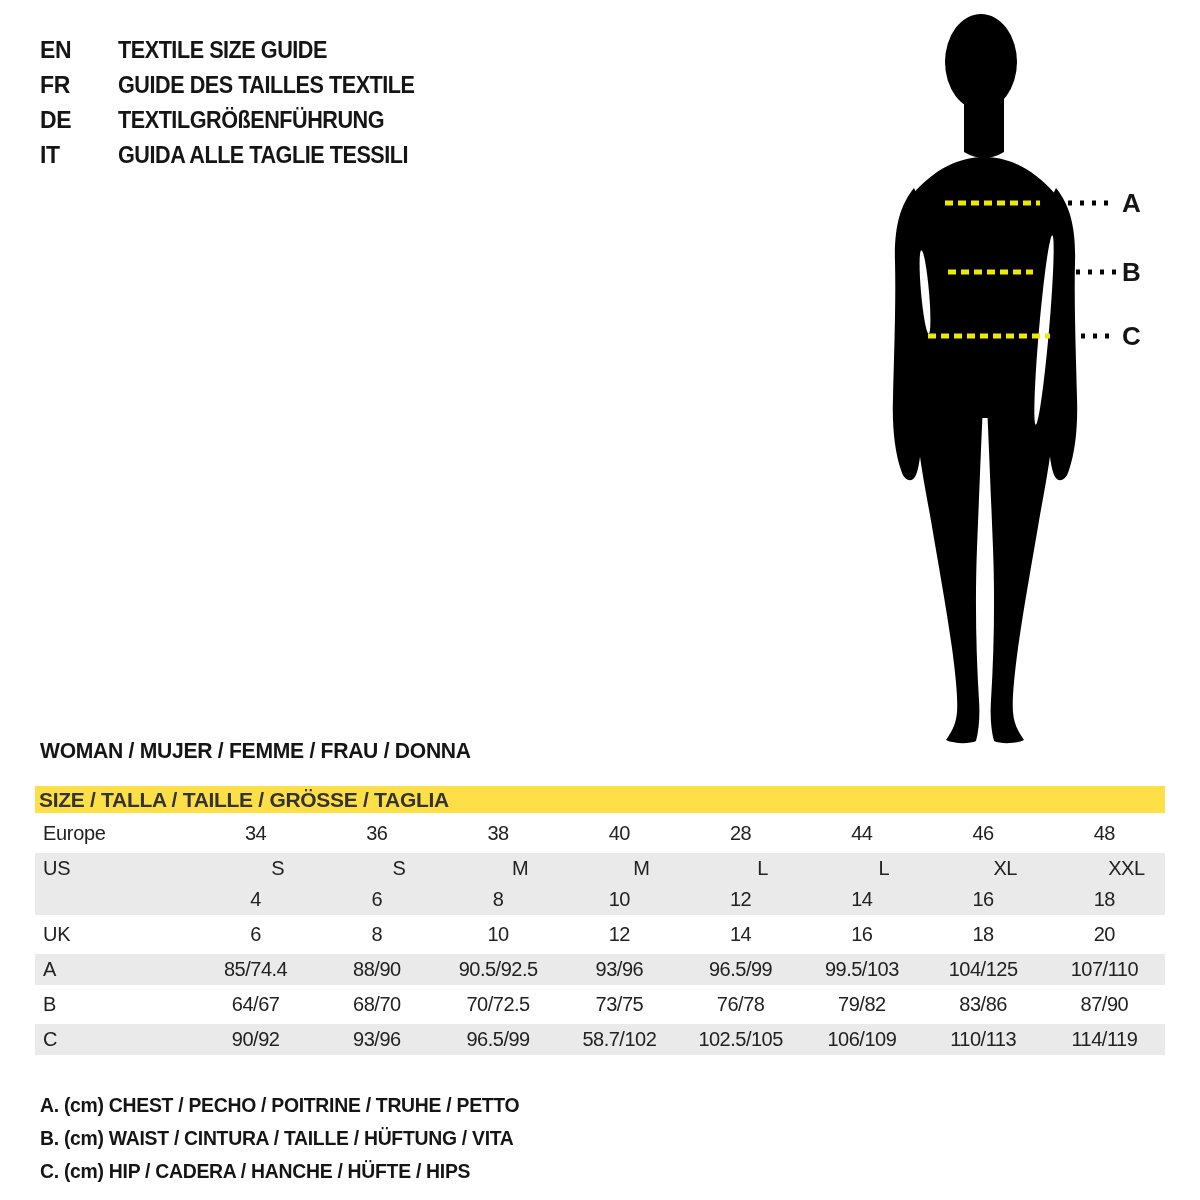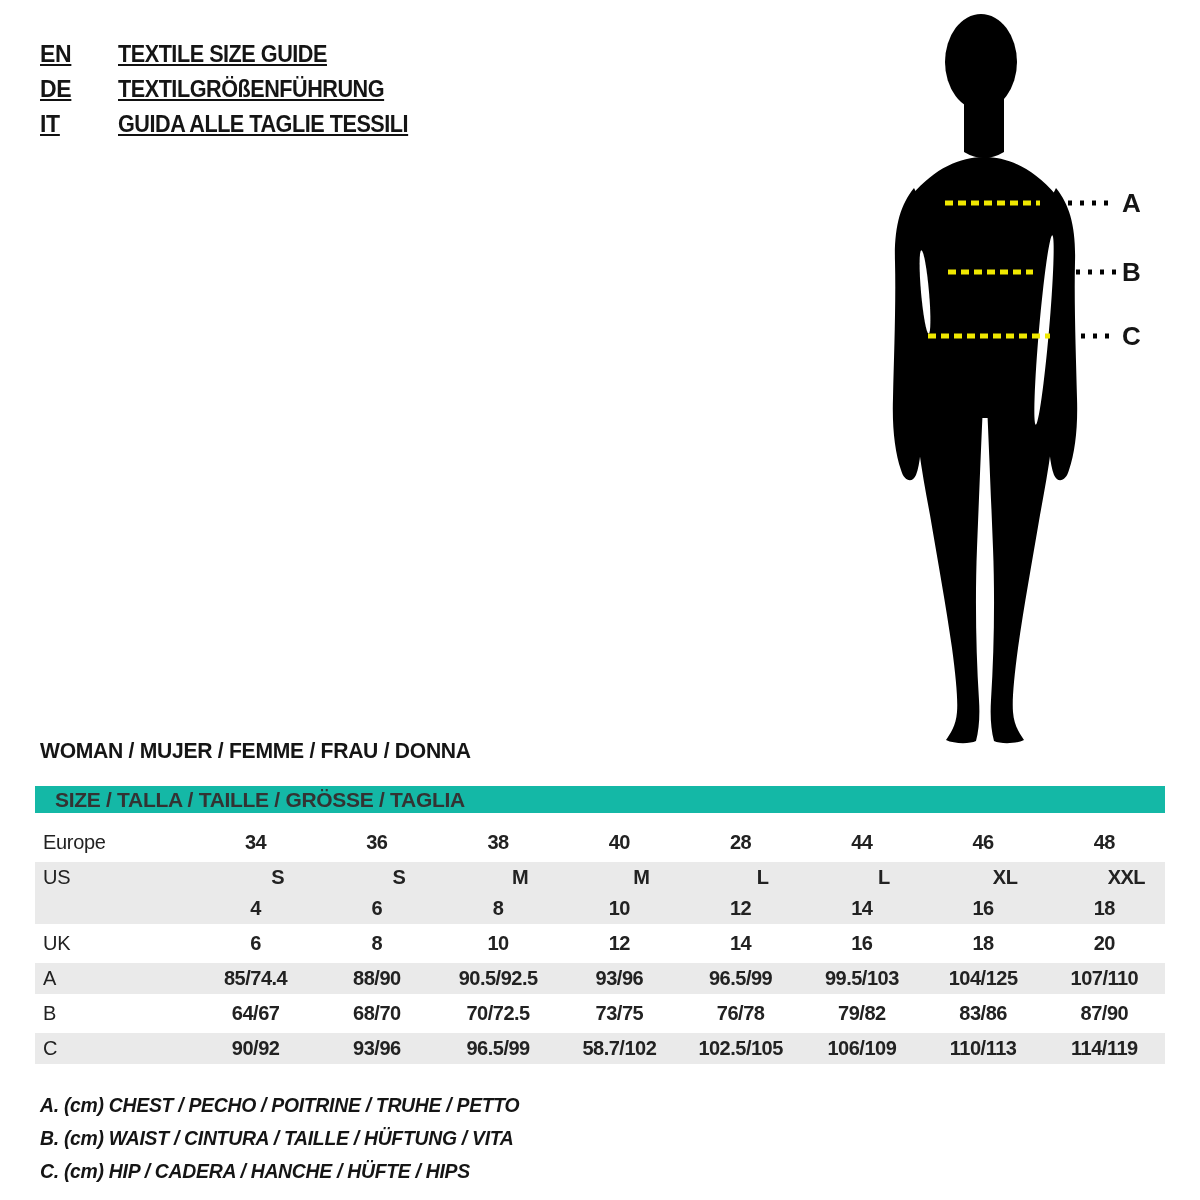--- a/index.html
+++ b/index.html
@@ -7,21 +7,21 @@
   body {
     font-family:"Liberation Sans", sans-serif;
     width:1200px; height:1200px;
     position:relative; overflow:hidden;
     color:#111;
   }
   .canvas { position:absolute; inset:0; width:1200px; height:1200px; background:#fff; }
 
   
   .lang-list { position:absolute; left:40px; top:33px; }
-  .lang-row { display:flex; height:35px; align-items:flex-end;text-decoration:underline; }
+  .lang-row { display:flex; height:35px; align-items:center; }
   .lang-code {
     width:78px; font-size:23px; font-weight:700; letter-spacing:-0.3px; color:#151515;
   }
   .lang-label {
     font-size:23px; font-weight:700; letter-spacing:-0.5px; color:#151515;
     transform:scaleX(0.94); transform-origin:left center; white-space:nowrap;
   }
 
   
   .figure-wrap { position:absolute; left:850px; top:0; width:350px; height:760px; }
@@ -37,54 +37,58 @@
   
   .woman-heading {
     position:absolute; left:40px; top:738px;
     font-size:22px; font-weight:700; letter-spacing:-0.3px; color:#151515;
     transform:scaleX(0.96); transform-origin:left center; white-space:nowrap;
   }
 
   
   .size-table { position:absolute; left:35px; top:786px; width:1130px; }
   .theader {
-    height:27px; line-height:27px; background:#14b8a6; color:#333;
-    font-size:21px; font-weight:700; letter-spacing:-0.3px; padding-left:20px;
-    margin-bottom:14px;
+    height:27px; line-height:27px; background:#fde047; color:#333;
+    font-size:21px; font-weight:700; letter-spacing:-0.3px; padding-left:4px;
+    margin-bottom:5px;
     transform-origin:left center; white-space:nowrap;
   }
   .trow { display:flex; height:31px; line-height:31px; margin-bottom:4px; }
   .trow.gray { background:#eaeaea; }
   .trow.fused { margin-bottom:0;gap:44px; }
   .tlabel {
     width:160px; padding-left:8px; font-size:20px; font-weight:400;
     letter-spacing:-0.3px; color:#222; white-space:nowrap;
   }
   .tcell {
-    flex:1; text-align:center; font-size:20px; font-weight:700;
+    flex:1; text-align:center; font-size:20px; font-weight:400;
     letter-spacing:-0.5px; color:#222; white-space:nowrap;
   }
 
   
-  .legend { position:absolute; left:40px; top:1089px;font-style:italic; }
+  .legend { position:absolute; left:40px; top:1089px; }
   .legend-item {
     font-size:20px; font-weight:700; letter-spacing:-0.3px; color:#151515;
     line-height:33px; white-space:nowrap;
     transform:scaleX(0.97); transform-origin:left center;
   }
 </style>
 </head>
 <body>
 
 <div class="canvas">
 
   <div class="lang-list">
     <div class="lang-row">
       <span class="lang-code">EN</span>
       <span class="lang-label">TEXTILE SIZE GUIDE</span>
+    </div>
+    <div class="lang-row">
+      <span class="lang-code">FR</span>
+      <span class="lang-label">GUIDE DES TAILLES TEXTILE</span>
     </div>
     <div class="lang-row">
       <span class="lang-code">DE</span>
       <span class="lang-label">TEXTILGRÖßENFÜHRUNG</span>
     </div>
     <div class="lang-row">
       <span class="lang-code">IT</span>
       <span class="lang-label">GUIDA ALLE TAGLIE TESSILI</span>
     </div>
   </div>

